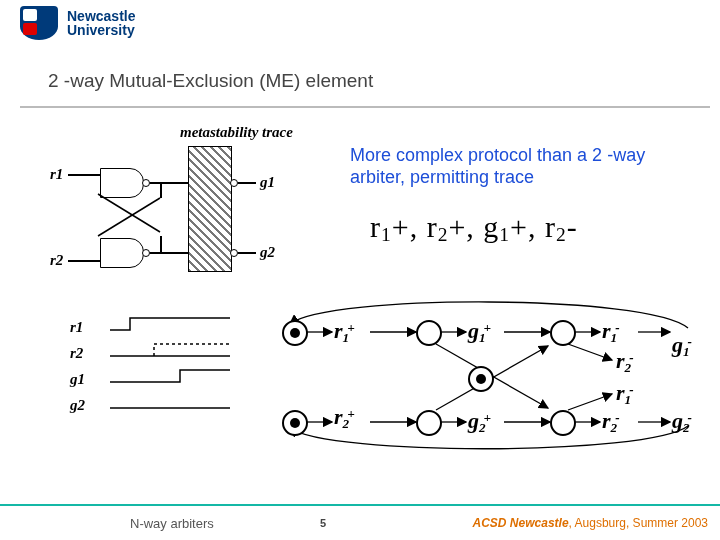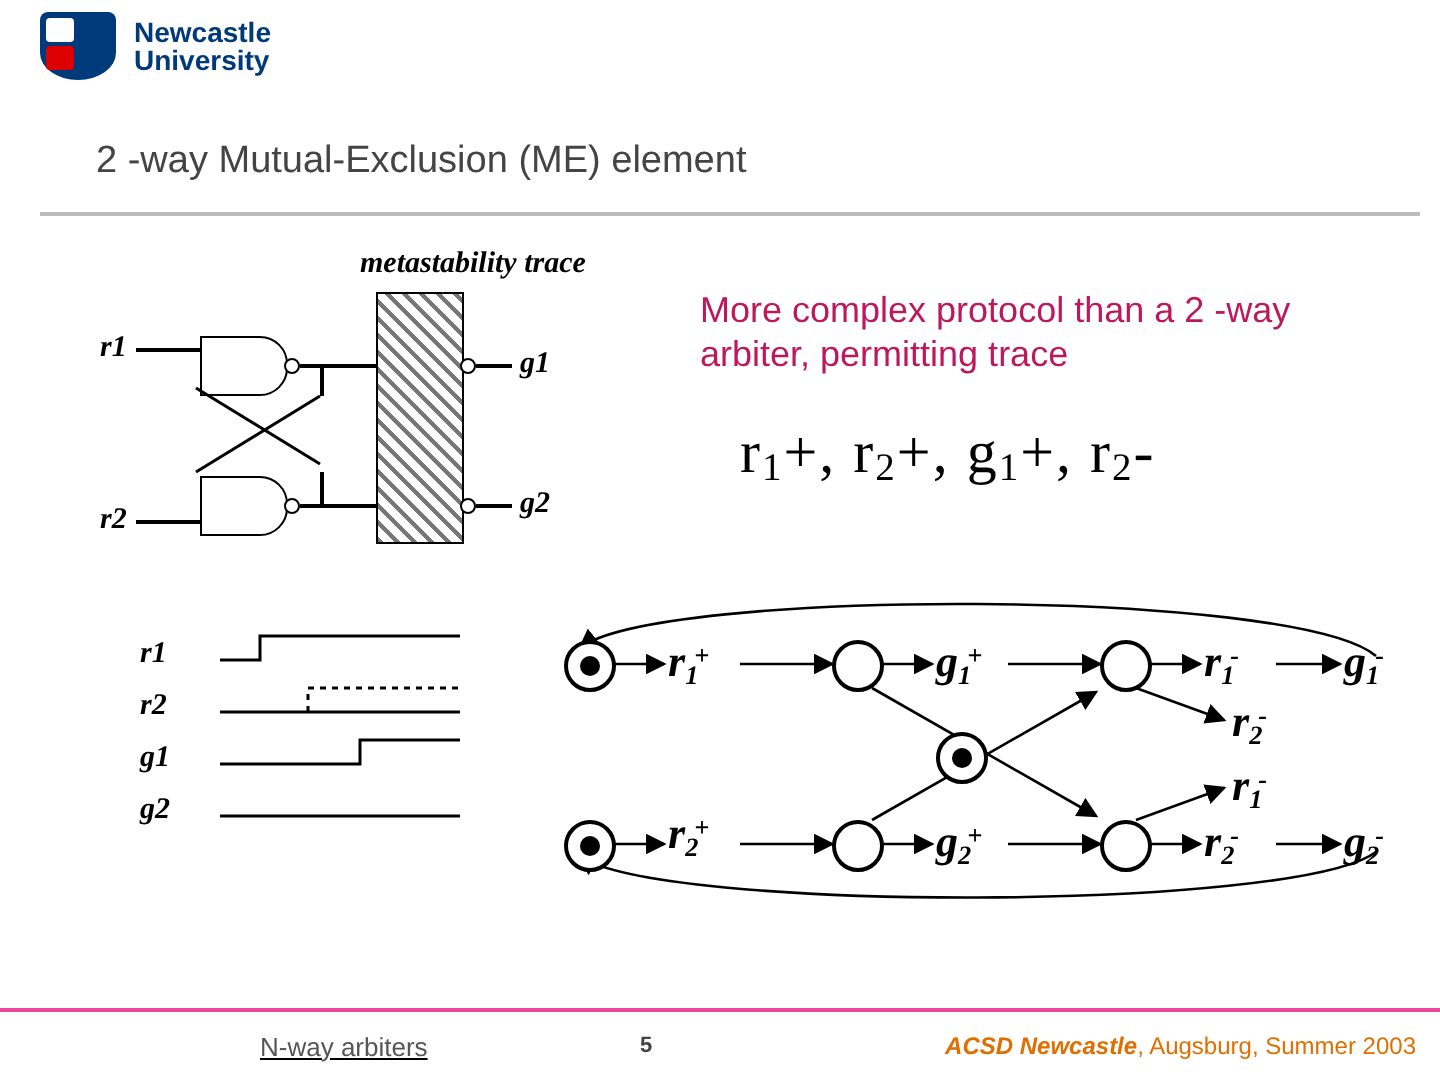--- a/index.html
+++ b/index.html
@@ -60,21 +60,21 @@
     left: 20px;
     right: 10px;
     top: 106px;
     border-top: 2px solid #bbb;
   }
   .desc {
     position: absolute;
     left: 350px;
     top: 144px;
     font-size: 18px;
-    color: #be185d;
+    color: #1d4ed8;
     width: 350px;
     line-height: 22px;
   }
   .trace {
     position: absolute;
     left: 370px;
     top: 210px;
     font-size: 30px;
     font-family: "Times New Roman", serif;
     color: #000;
@@ -147,24 +147,23 @@
     white-space: nowrap;
   }
   .plabel sub { font-size: 60%; vertical-align: -4px; }
   .plabel sup { font-size: 60%; vertical-align: 6px; margin-left: -2px; }
 
   
   .footer {
     position: absolute;
     left: 0; right: 0; bottom: 0;
     height: 34px;
-    border-top: 2px solid #ec4899;
+    border-top: 2px solid #14b8a6;
     display: flex;
     align-items: center;
-    text-decoration: underline;
   }
   .foot-left {
     font-size: 13px;
     color: #555;
     margin-left: 130px;
   }
   .foot-page {
     position: absolute;
     left: 320px;
     font: bold 11px Arial;
@@ -287,21 +286,21 @@
       <line x1="300" y1="110" x2="344" y2="94"></line>
     </g>
   </svg>
 
   <div class="node tok" style="left:14px;top:20px;"></div>
   <div class="plabel" style="left:66px;top:18px;">r<sub>1</sub><sup>+</sup></div>
   <div class="node" style="left:148px;top:20px;"></div>
   <div class="plabel" style="left:200px;top:18px;">g<sub>1</sub><sup>+</sup></div>
   <div class="node" style="left:282px;top:20px;"></div>
   <div class="plabel" style="left:334px;top:18px;">r<sub>1</sub><sup>-</sup></div>
-  <div class="plabel" style="left:404px;top:18px;">g<sub>1</sub><sup>-</sup></div>
+  <div class="plabel" style="left:404px;top:32px;">g<sub>1</sub><sup>-</sup></div>
 
   <div class="plabel" style="left:348px;top:48px;">r<sub>2</sub><sup>-</sup></div>
   <div class="plabel" style="left:348px;top:80px;">r<sub>1</sub><sup>-</sup></div>
 
   <div class="node tok" style="left:14px;top:110px;"></div>
   <div class="plabel" style="left:66px;top:104px;">r<sub>2</sub><sup>+</sup></div>
   <div class="node" style="left:148px;top:110px;"></div>
   <div class="plabel" style="left:200px;top:108px;">g<sub>2</sub><sup>+</sup></div>
   <div class="node" style="left:282px;top:110px;"></div>
   <div class="plabel" style="left:334px;top:108px;">r<sub>2</sub><sup>-</sup></div>

